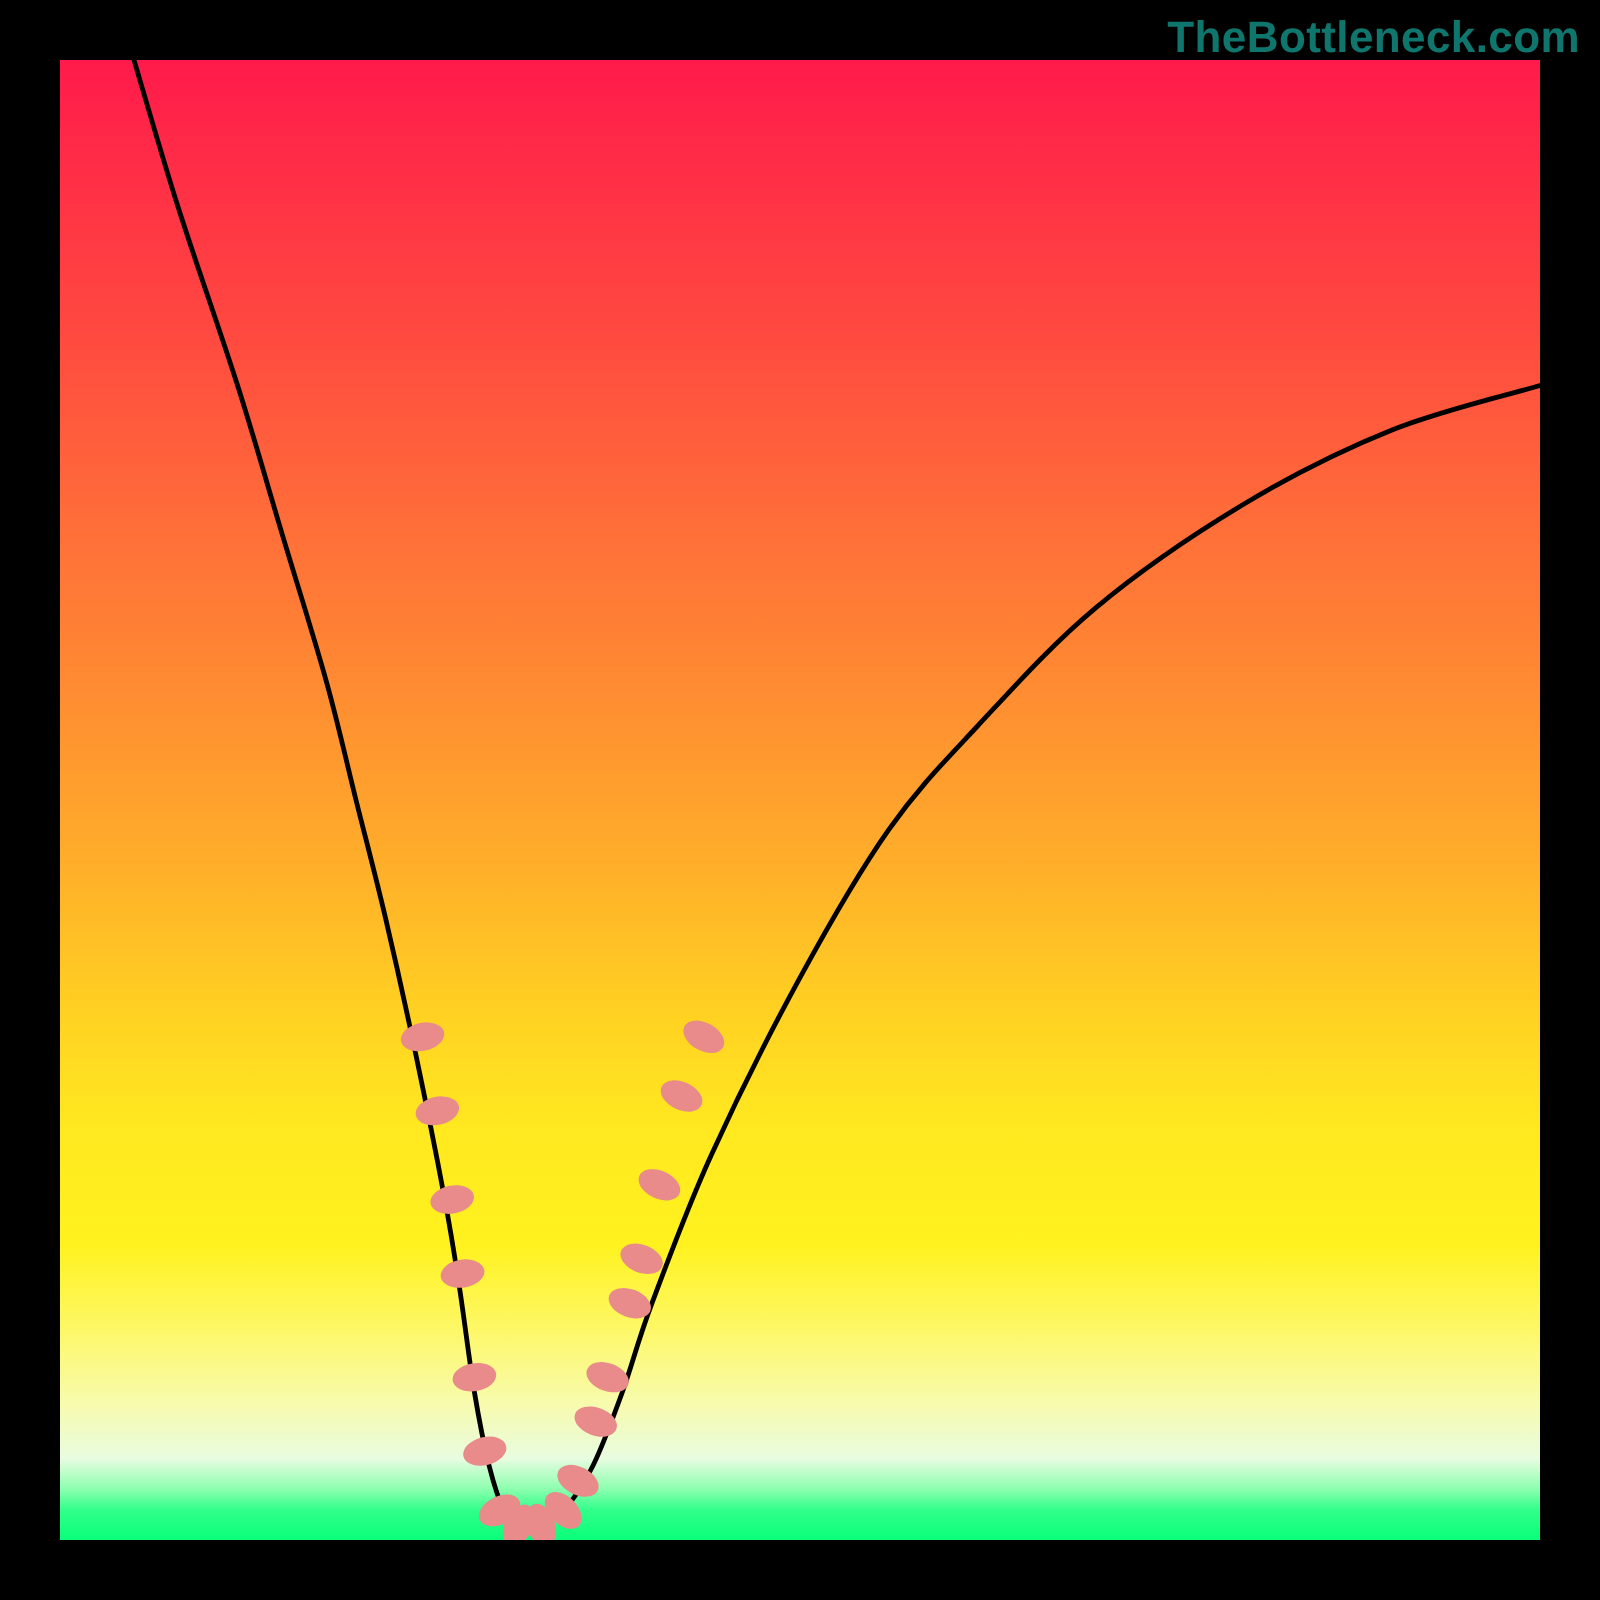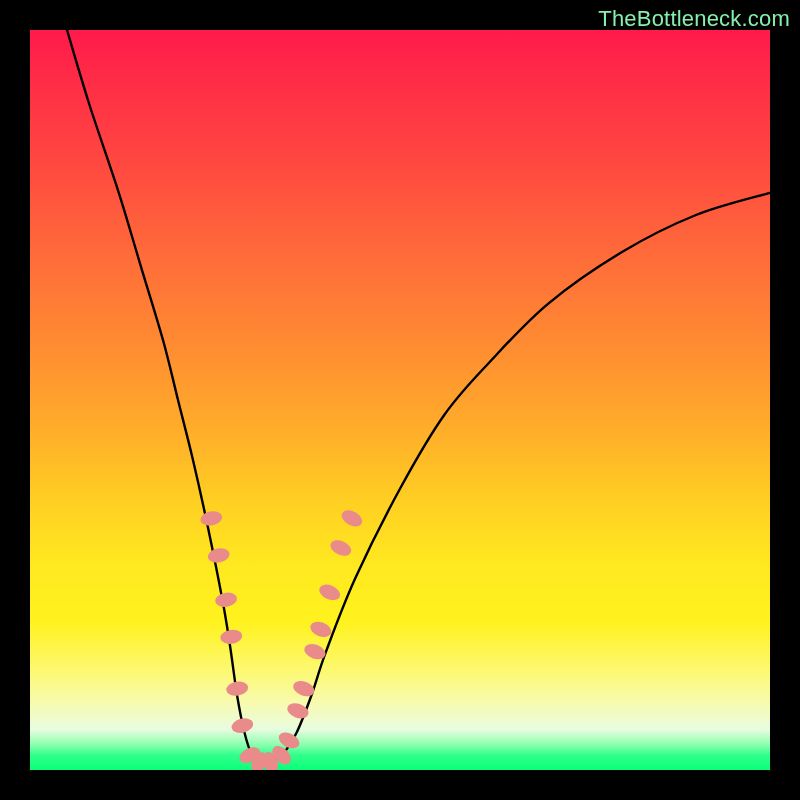--- a/index.html
+++ b/index.html
@@ -54,24 +54,24 @@
   svg.curve {
     position: absolute;
     left: 0; top: 0;
     width: 740px;
     height: 740px;
   }
   .watermark {
     position: absolute;
     top: 6px;
     right: 10px;
-    color: #86efac;
+    color: #0f766e;
     font-size: 22px;
     letter-spacing: 0.2px;
-    font-weight: 400;
+    font-weight: 700;
   }
 </style>
 </head>
 <body>
 
 <div class="frame">
   <div class="watermark">TheBottleneck.com</div>
 
   <div class="plot-area">
     <div class="gradient"></div>

